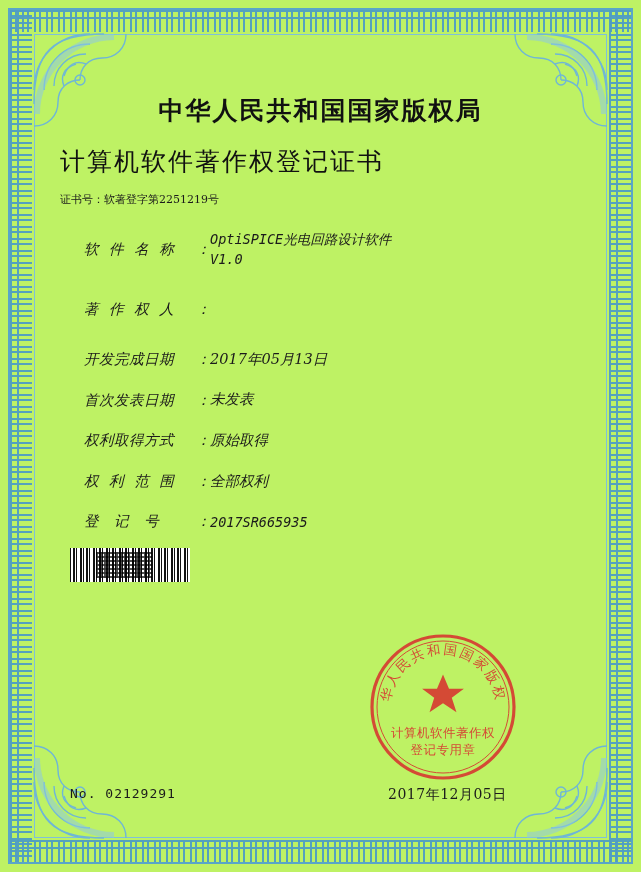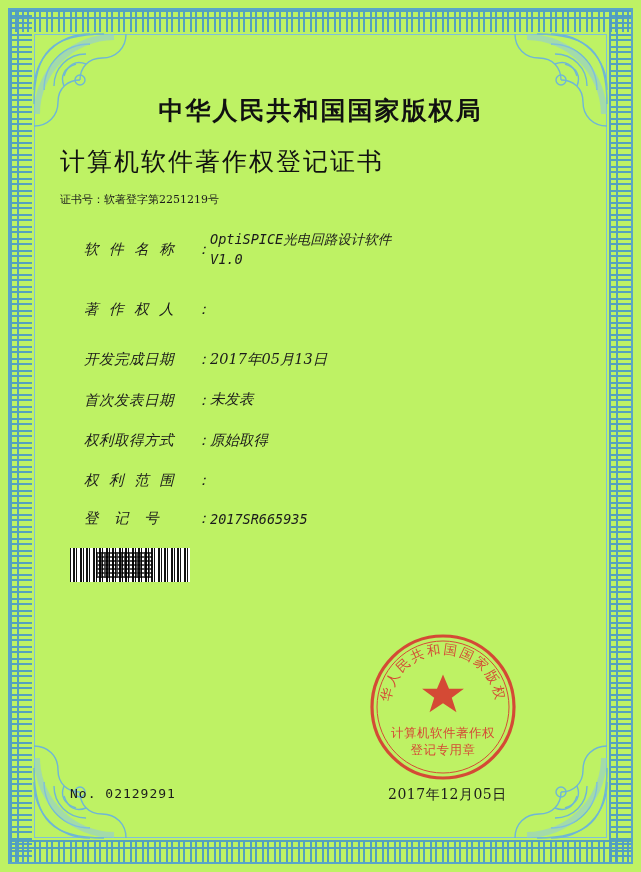--- a/index.html
+++ b/index.html
@@ -377,20 +377,21 @@
 
       <div class="field-row">
         <div class="field-label">权利取得方式</div>
         <div class="field-colon">：</div>
         <div class="field-value cn">原始取得</div>
       </div>
 
       <div class="field-row">
         <div class="field-label sp3">权 利 范 围</div>
         <div class="field-colon">：</div>
+        <div class="field-value cn">全部权利</div>
       </div>
 
       <div class="field-row">
         <div class="field-label sp5">登 记 号</div>
         <div class="field-colon">：</div>
         <div class="field-value">2017SR665935</div>
       </div>
 
     </div>
 

